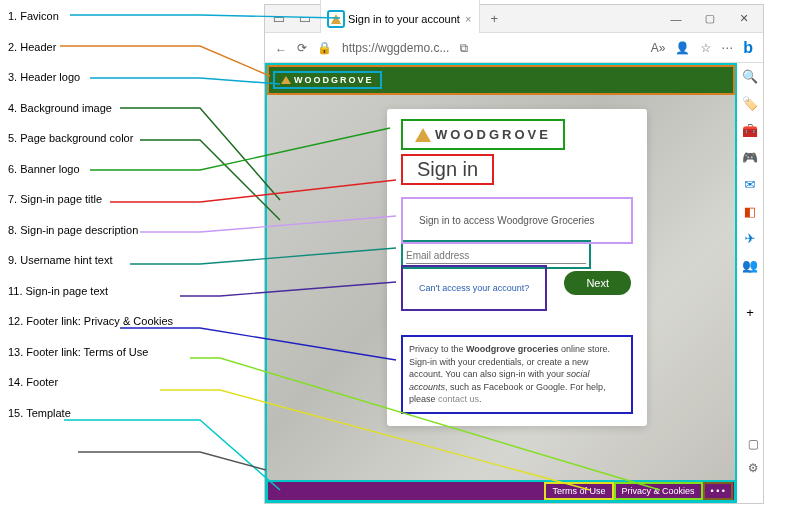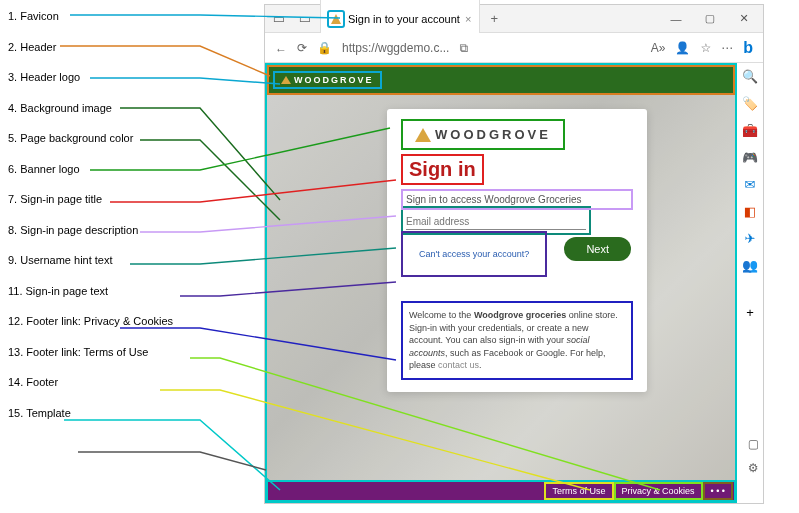--- a/index.html
+++ b/index.html
@@ -19,22 +19,22 @@
 .sidebar-right{position:absolute;right:0;top:58px;width:26px;display:flex;flex-direction:column;gap:12px;align-items:center;padding-top:6px}
 .sidebar-right span{font-size:13px}
 .content{flex:1;position:relative;border:2px solid #00c8c8;overflow:hidden}
 .header{height:30px;background:#2a6b1e;display:flex;align-items:center;padding:0 8px;outline:2px solid #d97d22;outline-offset:-2px}
 .hlogo{outline:2px solid #0aa7d1;padding:2px 6px;color:#fff;font-size:9px;letter-spacing:2px;font-weight:bold;display:flex;align-items:center;gap:3px}
 .tri{width:0;height:0;border-left:5px solid transparent;border-right:5px solid transparent;border-bottom:8px solid #d9a53f}
 .bg{position:absolute;inset:30px 0 20px 0;background:linear-gradient(135deg,#d8d8d4 0%,#c4c4be 40%,#e0e0da 70%,#cac8c0 100%);filter:contrast(0.9)}
 .card{position:absolute;left:120px;top:44px;width:260px;background:#fff;border-radius:3px;padding:12px 16px 14px;box-shadow:0 2px 8px rgba(0,0,0,.15)}
 .banner-logo{outline:2px solid #1a9b1a;padding:6px 12px;display:inline-flex;align-items:center;gap:4px;font-size:13px;letter-spacing:3px;color:#444;font-weight:600}
 .btri{width:0;height:0;border-left:8px solid transparent;border-right:8px solid transparent;border-bottom:14px solid #d9a53f;position:relative}
-.signin-title{outline:2px solid #e02020;margin-top:8px;font-size:20px;font-weight:700;color:#b91c1c;padding:2px 6px;display:inline-block}
-.desc{outline:2px solid #c89af5;margin-top:8px;font-size:10px;color:#555;padding:3px}
+.signin-title{outline:2px solid #e02020;margin-top:8px;font-size:20px;font-weight:400;color:#404040;padding:2px 14px;display:inline-block}
+.desc{outline:2px solid #c89af5;margin-top:16px;font-size:10px;color:#555;padding:16px}
 .email{outline:2px solid #0d8a7a;padding:3px;display:inline-block}
 .email input{border:none;border-bottom:1px solid #888;font-size:10px;padding:2px 0;width:180px;outline:none;color:#888}
 .forgot{outline:2px solid #4a2a9e;font-size:9px;color:#2a5db0;padding:16px;display:inline-block}
 .next-btn{background:#2a6b1e;color:#fff;border:none;border-radius:14px;padding:6px 22px;font-size:11px;float:right;margin-top:4px;cursor:pointer}
 .pagetext{outline:2px solid #2020c0;margin-top:28px;font-size:9px;color:#444;padding:6px;line-height:1.4;clear:both}
 .pagetext a{color:#888}
 .gbtn{position:absolute;left:120px;top:418px;width:260px;background:#fff;border-radius:3px;padding:6px;display:flex;align-items:center;gap:8px;font-size:10px;color:#555;box-shadow:0 1px 4px rgba(0,0,0,.1)}
 .gicon{font-weight:bold;font-size:12px;background:linear-gradient(45deg,#4285f4,#ea4335,#fbbc05,#34a853);-webkit-background-clip:text;color:transparent}
 .footer{position:absolute;bottom:0;left:0;right:0;height:20px;background:#701a75;display:flex;justify-content:flex-end;gap:4px;align-items:center;padding:0 4px;outline:2px solid #00c8c8;outline-offset:-1px}
 .flink{color:#fff;font-size:9px;padding:2px 6px}
@@ -152,21 +152,21 @@
         <span>WOODGROVE</span>
       </div><br>
       <div class="signin-title">Sign in</div>
       <div class="desc">Sign in to access Woodgrove Groceries</div>
       <div class="email">
         <input placeholder="Email address" style="">
       </div><br>
       <a class="forgot">Can't access your account?</a>
       <button class="next-btn">Next</button>
       <div class="pagetext">
-        <span>Welcome to the </span><b>Woodgrove groceries</b><span> online store. Sign-in with your credentials, or create a new account. You can also sign-in with your </span><i>social accounts</i><span>, such as Facebook or Google. For help, please </span><a>contact us</a><span>.</span>
+        <span>Privacy to the </span><b>Woodgrove groceries</b><span> online store. Sign-in with your credentials, or create a new account. You can also sign-in with your </span><i>social accounts</i><span>, such as Facebook or Google. For help, please </span><a>contact us</a><span>.</span>
       </div>
     </div>
 
     <div class="gbtn">
       <span class="gicon">G</span>
       <span>Sign in with Google</span>
     </div>
 
     <div class="footer">
       <span class="flink out-y">Terms of Use</span>

